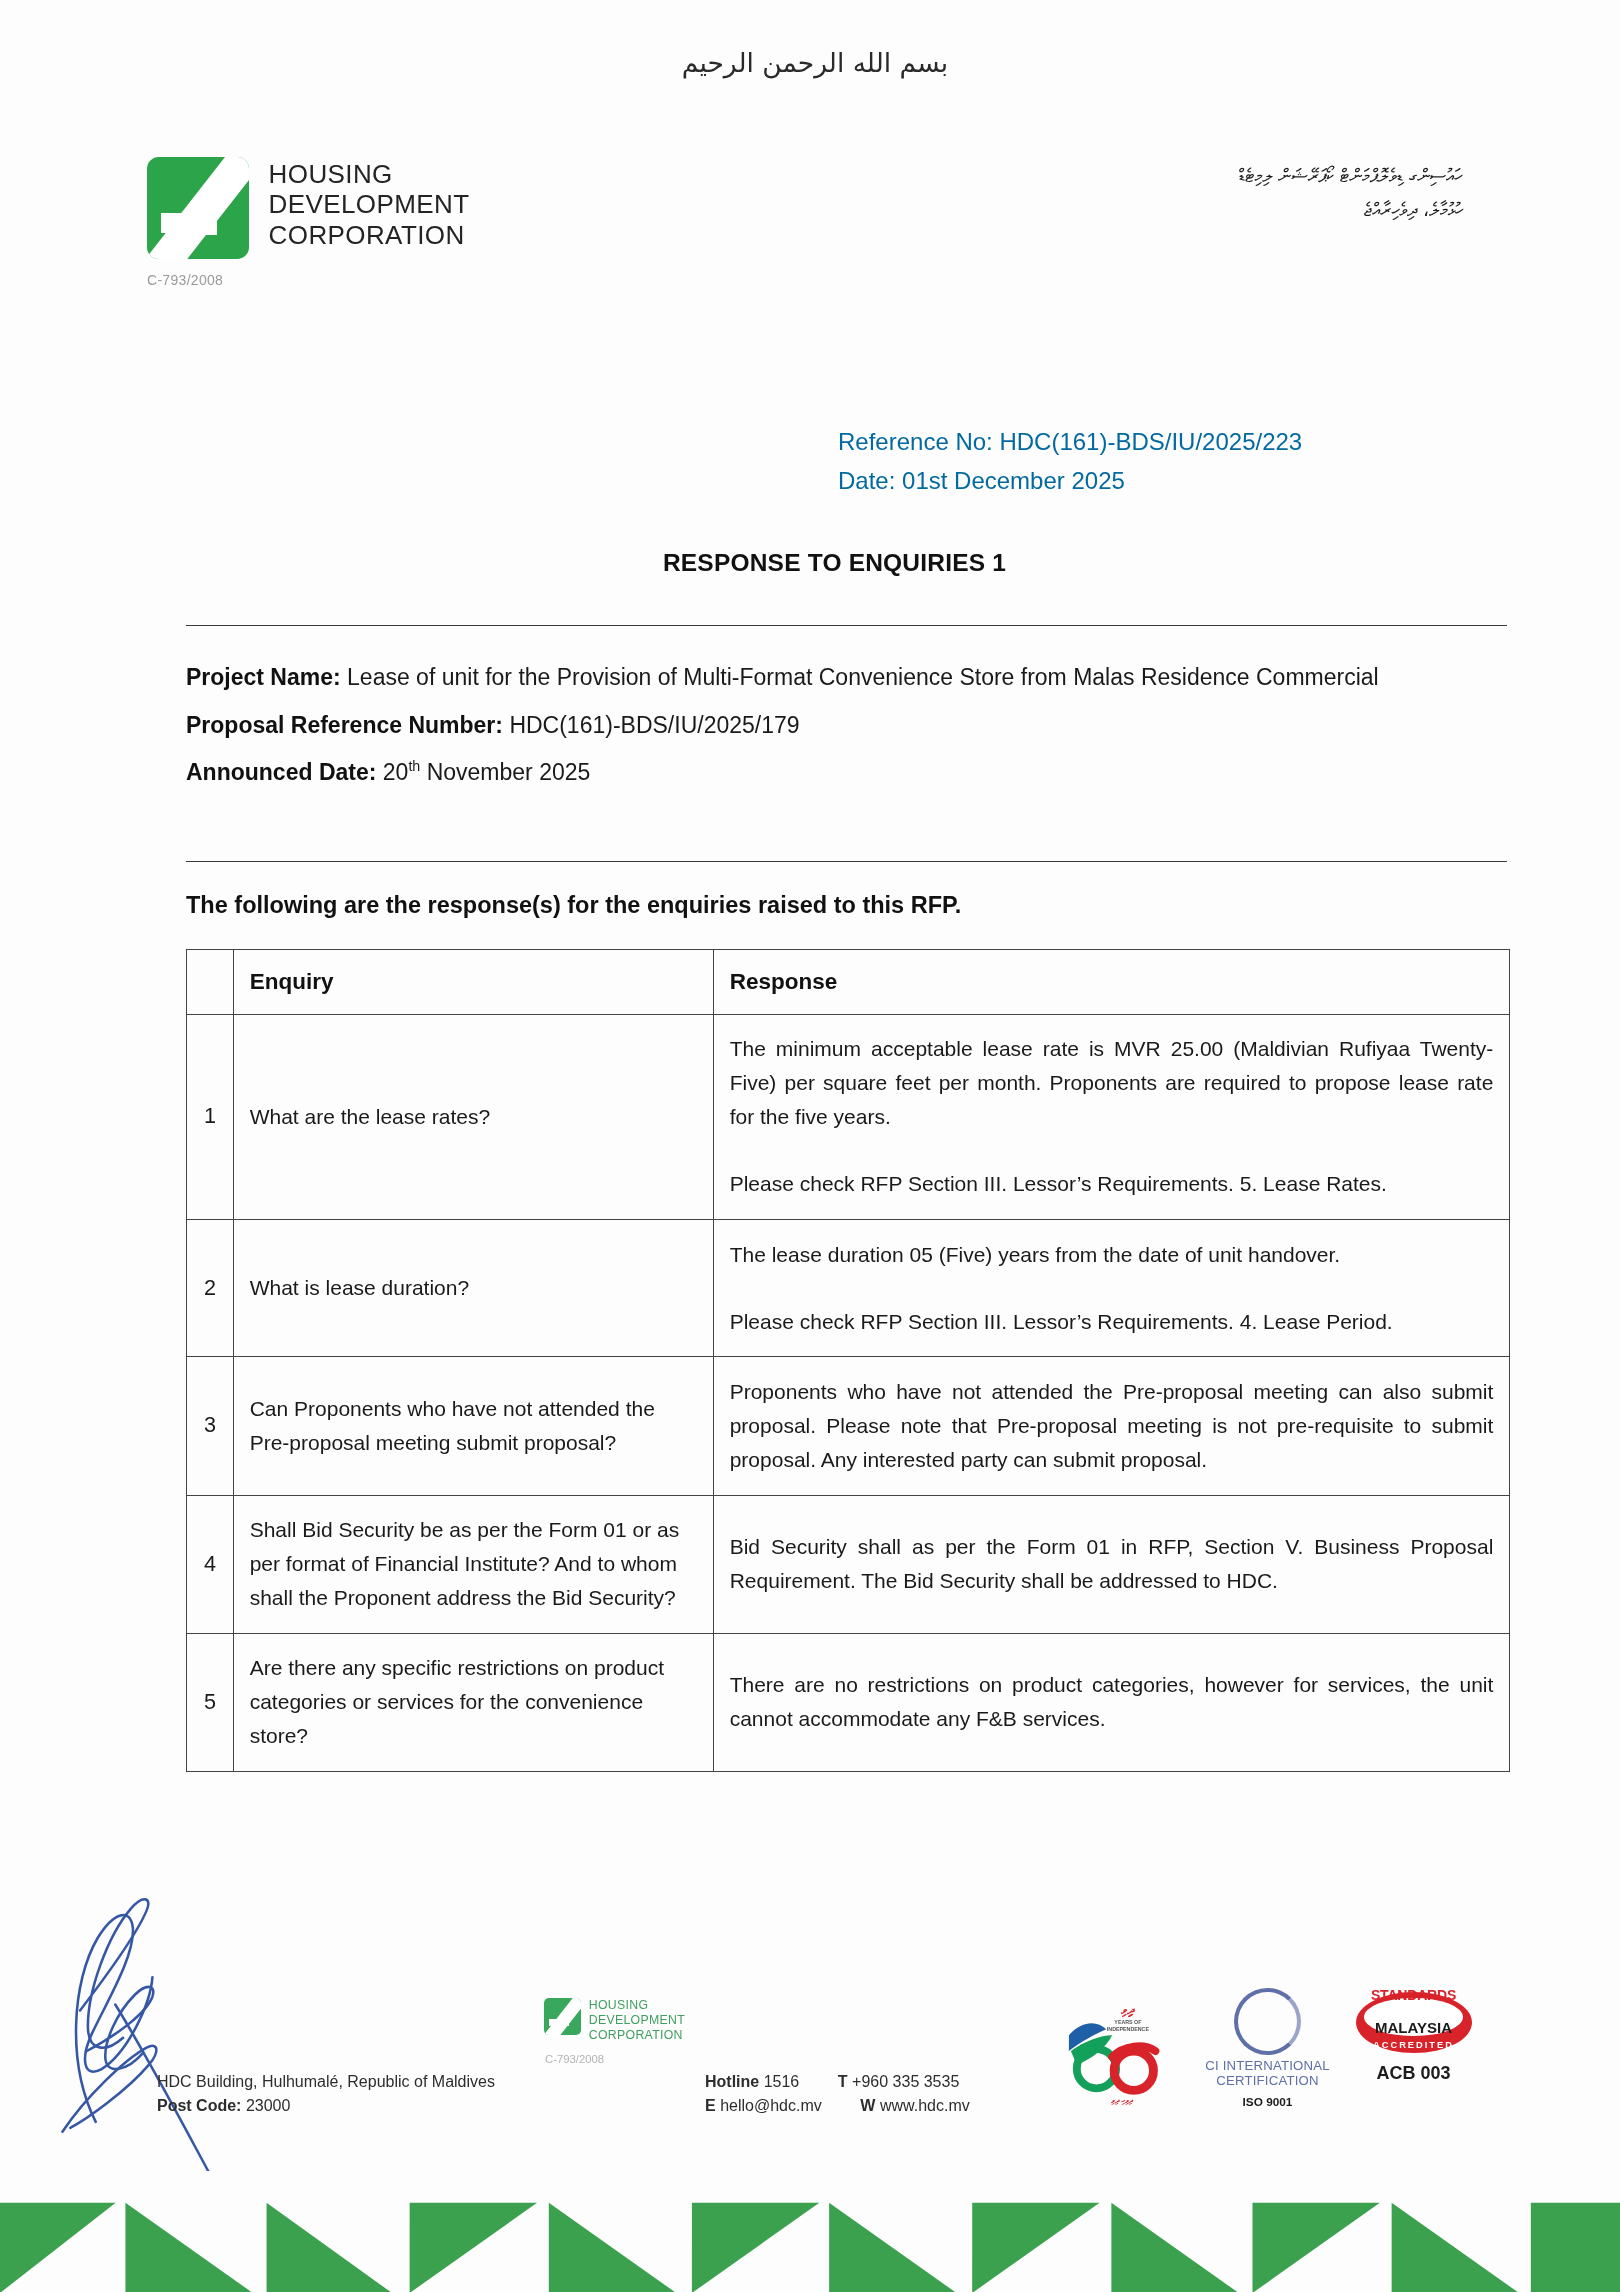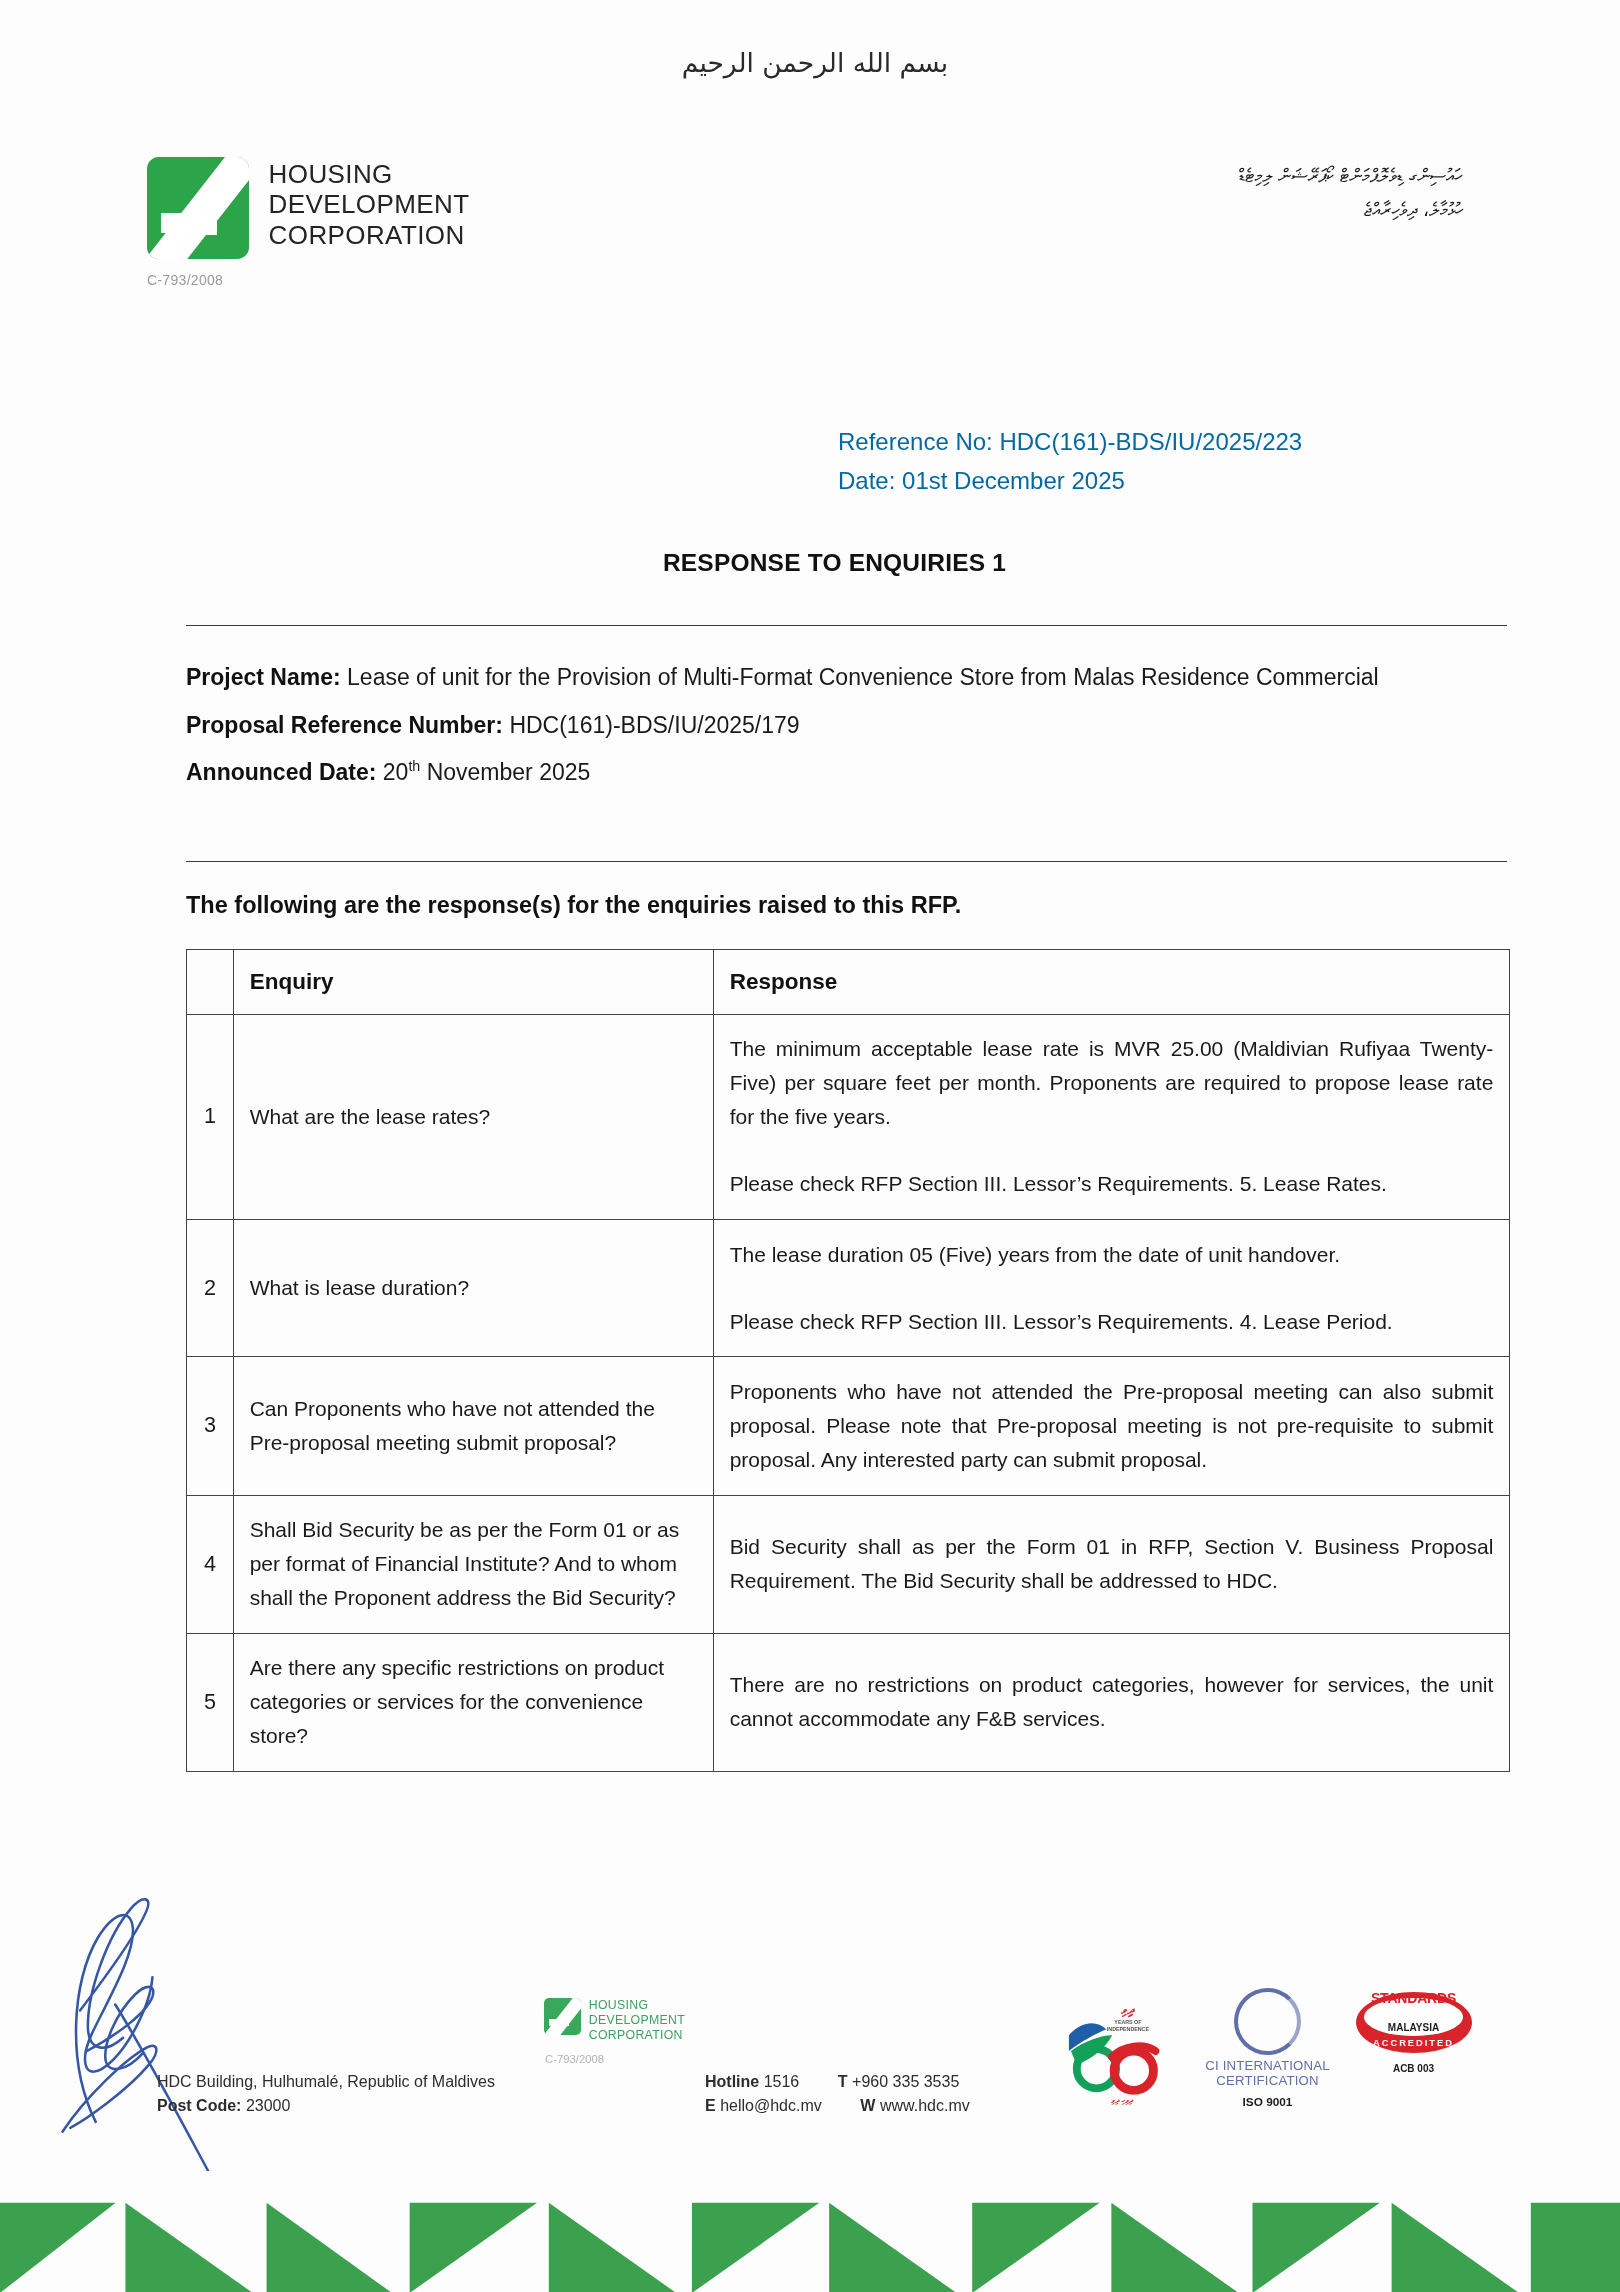--- a/index.html
+++ b/index.html
@@ -321,29 +321,29 @@
   .cert-std .oval .inner-oval {
     position: absolute; left: 8.8px; top: 5.9px; right: 8.8px; bottom: 16.7px;
     border-radius: 50%; background: #ffffff;
   }
   .cert-std .sm-name {
     position: relative; font-size: 14px; font-weight: bold;
     color: #d8232a; line-height: 1; letter-spacing: -0.2px;
     margin-top: -5.9px;
   }
   .cert-std .sm-sub {
-    position: relative; font-size: 10px; font-weight: bold;
+    position: relative; font-size: 15px; font-weight: bold;
     color: #1c1c1c; line-height: 1; margin-top: 18px;
   }
   .cert-std .sm-acc {
     position: relative; font-size: 9.3px; font-weight: bold;
     color: #ffffff; line-height: 1; margin-top: 5.9px; letter-spacing: 2px;
   }
   .cert-std .acb {
-    font-size: 10px; font-weight: bold; color: #1c1c1c; margin-top: 9.8px;
+    font-size: 18px; font-weight: bold; color: #1c1c1c; margin-top: 9.8px;
   }
 
   
   .tri-band {
     position: absolute;
     left: 0;
     bottom: 0;
     width: 1620px;
     height: 157px;
   }

